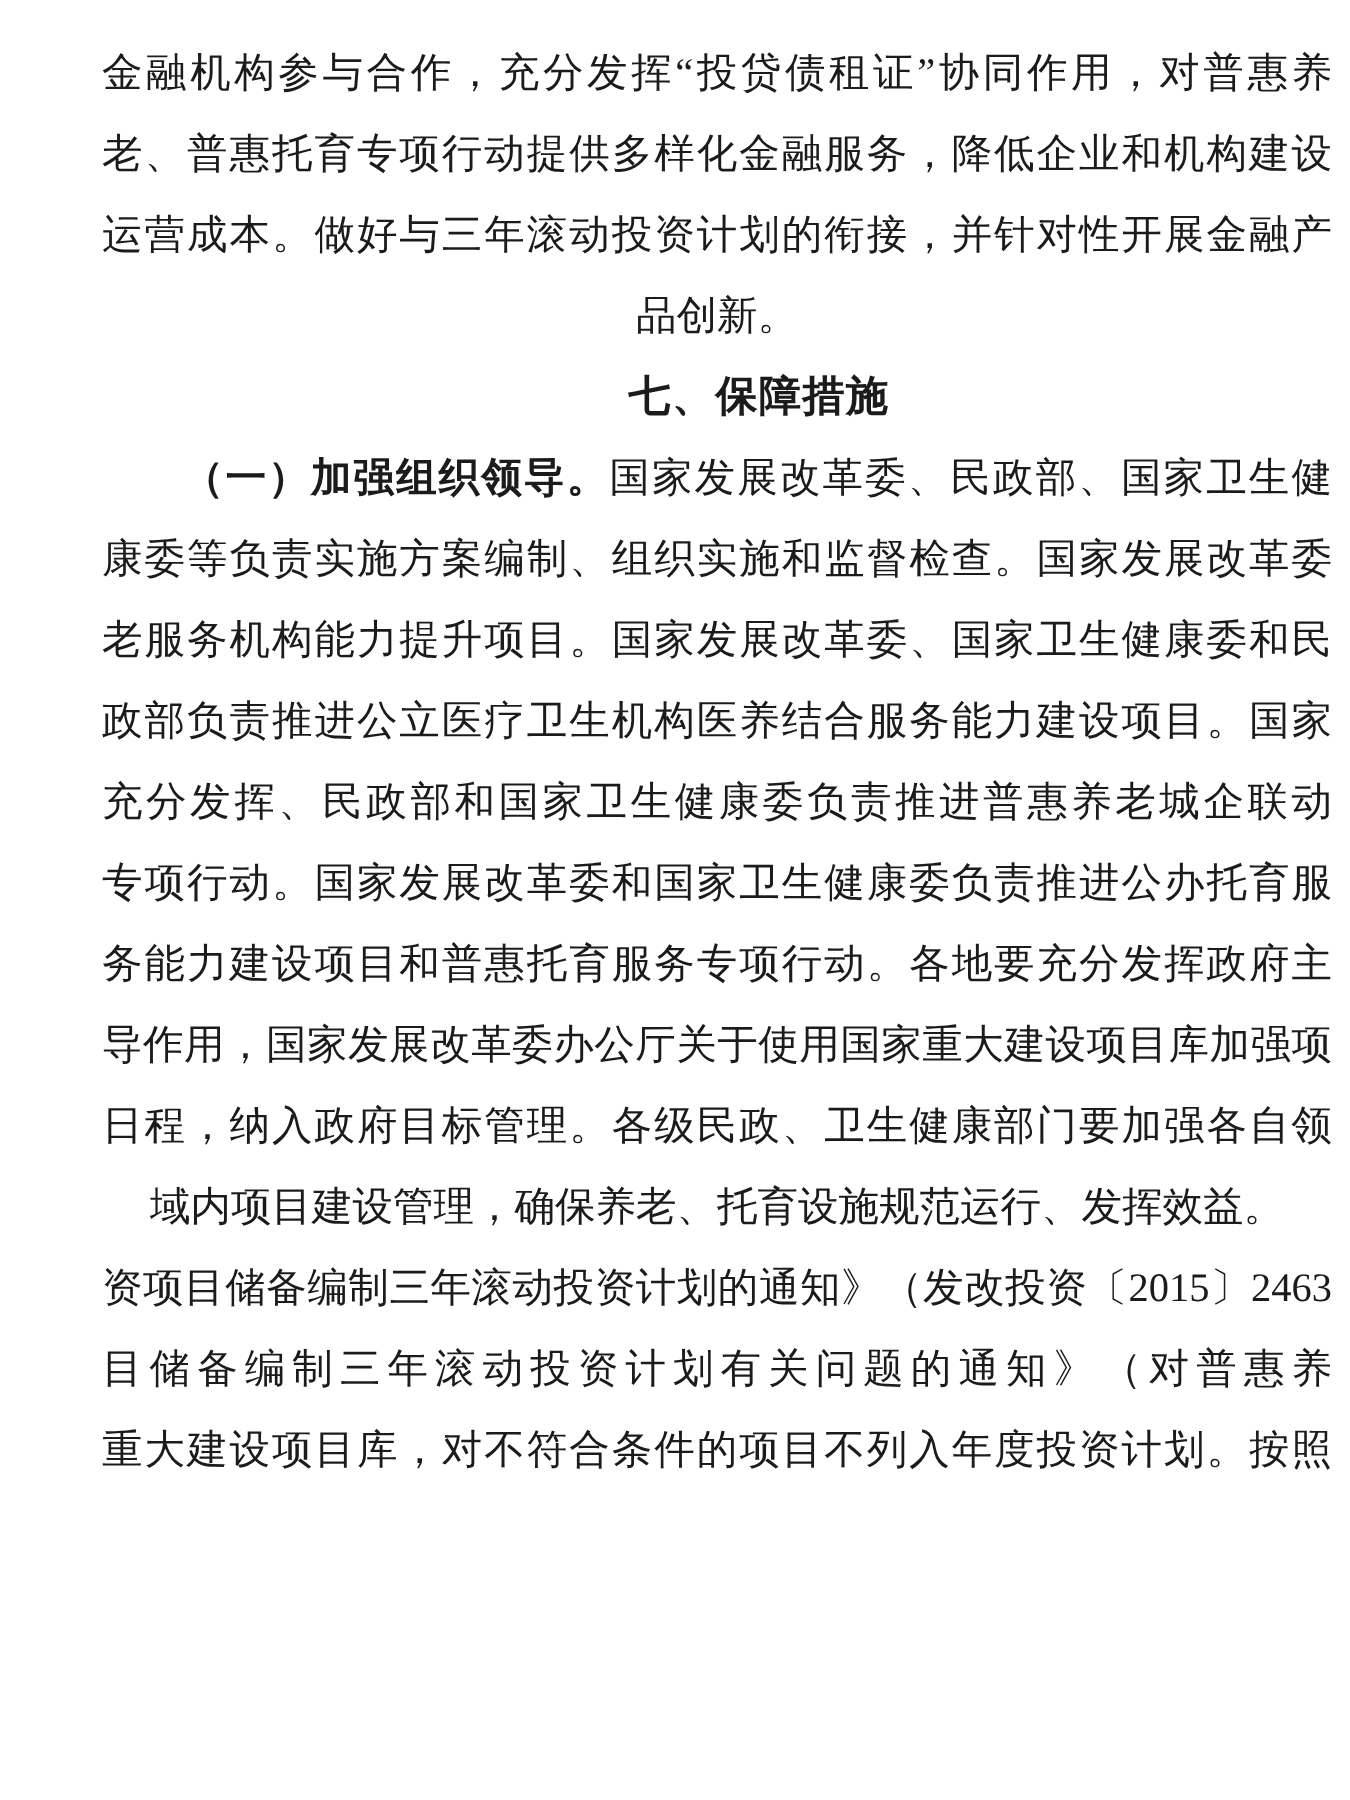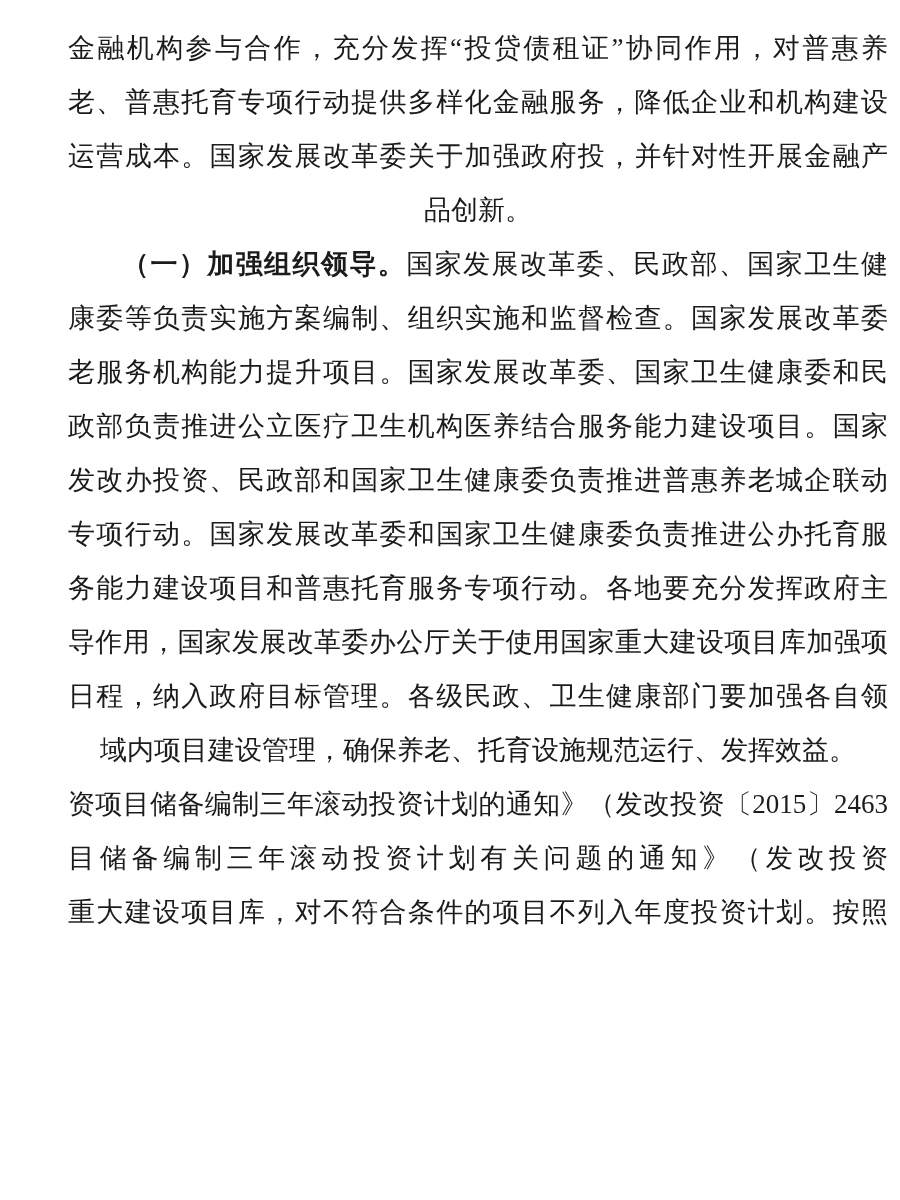--- a/index.html
+++ b/index.html
@@ -51,29 +51,30 @@
     font-weight: 700;
   }
 </style>
 </head>
 <body>
 
 <div class="page">
   <div class="doc" id="doc-body" style="color: rgb(27, 27, 27);">
       <div class="line justify">金融机构参与合作，充分发挥“投贷债租证”协同作用，对普惠养</div>
       <div class="line justify">老、普惠托育专项行动提供多样化金融服务，降低企业和机构建设</div>
-      <div class="line justify">运营成本。国家发展改革委关于加强政府投，并针对性开展金融产</div>
+      <div class="line justify">运营成本。做好与三年滚动投资计划的衔接，并针对性开展金融产</div>
       <div class="line">品创新。</div>
+      <div class="line indent heading">七、保障措施</div>
       <div class="line justify indent"><span class="lead">（一）加强组织领导。</span><span>国家发展改革委、民政部、国家卫生健</span></div>
       <div class="line justify">康委等负责实施方案编制、组织实施和监督检查。国家发展改革委</div>
       <div class="line justify">老服务机构能力提升项目。国家发展改革委、国家卫生健康委和民</div>
       <div class="line justify">政部负责推进公立医疗卫生机构医养结合服务能力建设项目。国家</div>
-      <div class="line justify">发改办投资、民政部和国家卫生健康委负责推进普惠养老城企联动</div>
+      <div class="line justify">充分发挥、民政部和国家卫生健康委负责推进普惠养老城企联动</div>
       <div class="line justify">专项行动。国家发展改革委和国家卫生健康委负责推进公办托育服</div>
       <div class="line justify">务能力建设项目和普惠托育服务专项行动。各地要充分发挥政府主</div>
       <div class="line justify">导作用，国家发展改革委办公厅关于使用国家重大建设项目库加强项</div>
       <div class="line justify">日程，纳入政府目标管理。各级民政、卫生健康部门要加强各自领</div>
       <div class="line">域内项目建设管理，确保养老、托育设施规范运行、发挥效益。</div>
       <div class="line justify">资项目储备编制三年滚动投资计划的通知》（发改投资〔2015〕2463</div>
-      <div class="line justify">目储备编制三年滚动投资计划有关问题的通知》（发改投资</div>
+      <div class="line justify">目储备编制三年滚动投资计划有关问题的通知》（对普惠养</div>
       <div class="line justify">重大建设项目库，对不符合条件的项目不列入年度投资计划。按照</div>
     </div>
 </div>
 
 </body></html>

